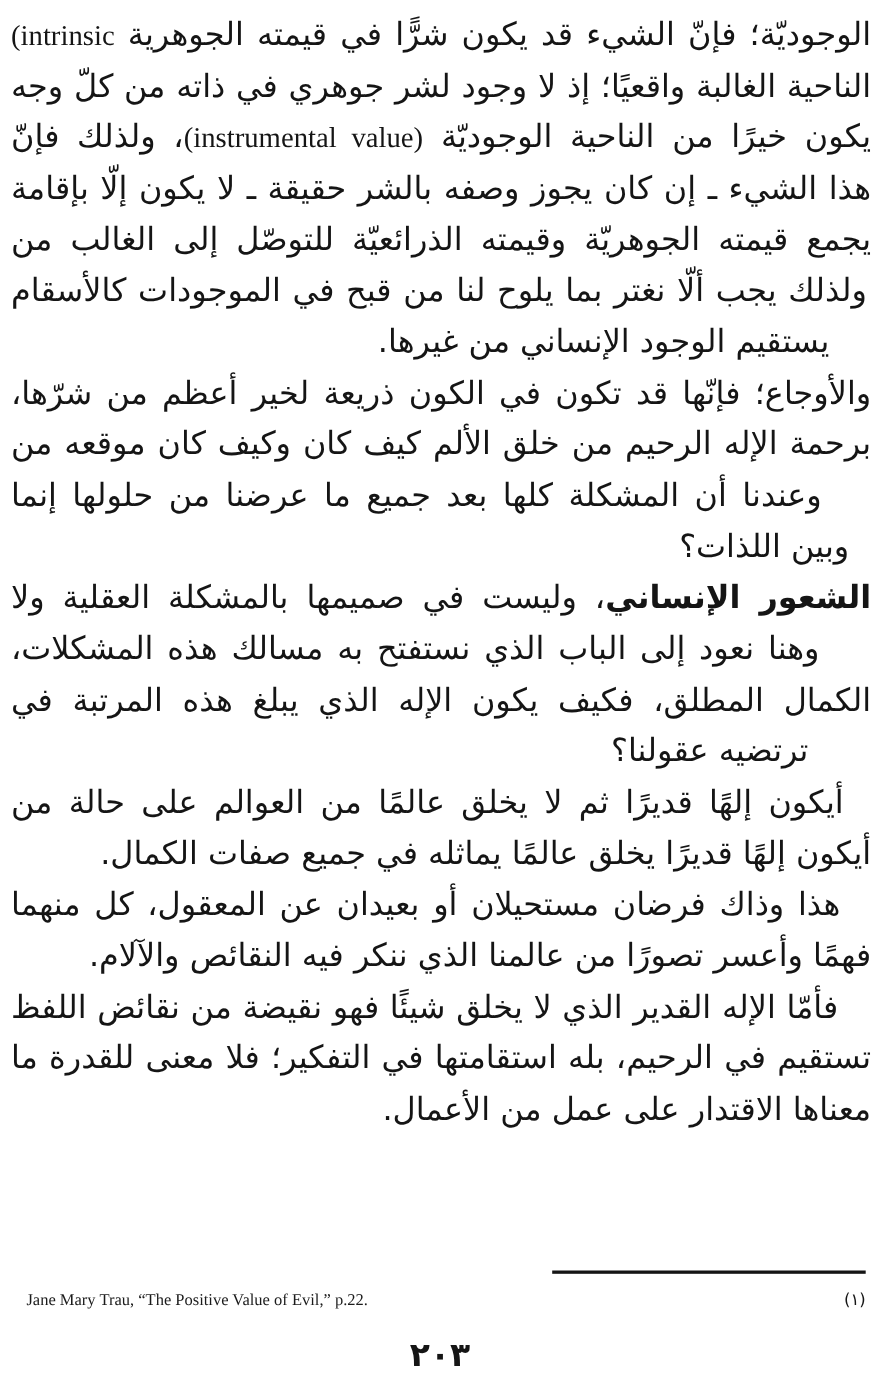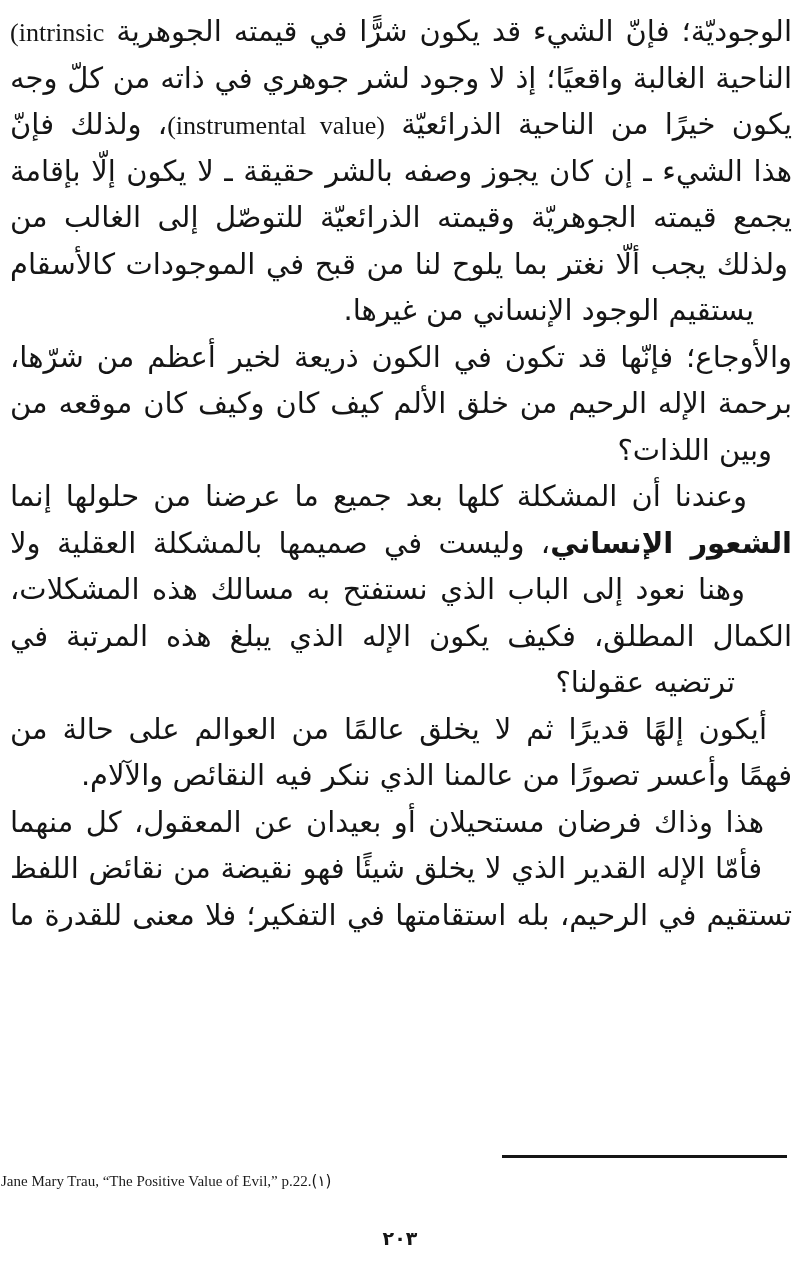--- a/index.html
+++ b/index.html
@@ -40,68 +40,70 @@
     line-height: 0;
   }
   .footnote-rule {
     position: absolute;
     top: 1155px; right: 13px;
     width: 285px; height: 0;
     border-top: 3px solid #151515;
   }
   .footnote-row {
     position: absolute;
-    top: 1172px; left: 1px; right: 13px;
+    top: 1172px; left: 24px; right: 13px;
     display: flex;
     direction: ltr;
+    justify-content: space-between;
     align-items: baseline;
   }
   .footnote-citation {
     font-family: "Liberation Serif", serif;
     font-size: 15px;
     color: #1b1b1b;
   }
   .footnote-marker {
     font-size: 15px;
     direction: rtl;
   }
   .page-number {
     position: absolute;
     top: 1215px; left: 0; width: 100%;
     text-align: center;
-    font-size: 19px;
+    font-size: 30px;
     font-weight: bold;
     letter-spacing: 2px;
-    margin-top: 12px;
   }
 </style>
 </head>
 <body>
 
 <div class="text-block" id="text-block">
     <div class="line just"><span>الوجوديّة؛ فإنّ الشيء قد يكون شرًّا في قيمته الجوهرية </span><span class="seg-ltr">(intrinsic value)</span><span> ـ من</span></div>
     <div class="line just"><span>الناحية الغالبة واقعيًا؛ إذ لا وجود لشر جوهري في ذاته من كلّ وجه ـ لكنّه</span></div>
-    <div class="line just"><span>يكون خيرًا من الناحية الذرائعيّة </span><span class="seg-ltr">(instrumental value)</span><span>، ولذلك فإنّ تقدير قيمة</span></div>
+    <div class="line just"><span>يكون خيرًا من الناحية الوجوديّة </span><span class="seg-ltr">(instrumental value)</span><span>، ولذلك فإنّ تقدير قيمة</span></div>
     <div class="line just"><span>هذا الشيء ـ إن كان يجوز وصفه بالشر حقيقة ـ لا يكون إلّا بإقامة تقدير عام</span></div>
     <div class="line just"><span>يجمع قيمته الجوهريّة وقيمته الذرائعيّة للتوصّل إلى الغالب من خيره وشرّه</span><span class="seg-sup">(١)</span><span>.</span></div>
     <div class="line just" style="padding-right: 4px;"><span>ولذلك يجب ألّا نغتر بما يلوح لنا من قبح في الموجودات كالأسقام</span></div>
     <div class="line" style="padding-right: 38px;"><span>يستقيم الوجود الإنساني من غيرها.</span></div>
     <div class="line just"><span>والأوجاع؛ فإنّها قد تكون في الكون ذريعة لخير أعظم من شرّها، بل قد لا</span></div>
     <div class="line just"><span>برحمة الإله الرحيم من خلق الألم كيف كان وكيف كان موقعه من التكافل بينه</span></div>
+    <div class="line just" style="padding-right: 45px;"><span>وعندنا أن المشكلة كلها بعد جميع ما عرضنا من حلولها إنما هي </span><span class="seg-b">مشكلة</span></div>
     <div class="line" style="padding-right: 20px;"><span>وبين اللذات؟</span></div>
-    <div class="line just" style="padding-right: 45px;"><span>وعندنا أن المشكلة كلها بعد جميع ما عرضنا من حلولها إنما هي </span><span class="seg-b">مشكلة</span></div>
     <div class="line just"><span class="seg-b">الشعور الإنساني</span><span>، وليست في صميمها بالمشكلة العقلية ولا بالمشكلة الكونية.</span></div>
     <div class="line just" style="padding-right: 47px;"><span>وهنا نعود إلى الباب الذي نستفتح به مسالك هذه المشكلات، ونسأل</span></div>
     <div class="line just"><span>الكمال المطلق، فكيف يكون الإله الذي يبلغ هذه المرتبة في تصورنا وما</span></div>
     <div class="line" style="padding-right: 57px;"><span>ترتضيه عقولنا؟</span></div>
     <div class="line just" style="padding-right: 25px;"><span>أيكون إلهًا قديرًا ثم لا يخلق عالمًا من العوالم على حالة من الحالات؟</span></div>
+    <div class="line"><span>أيكون إلهًا قديرًا يخلق عالمًا يماثله في جميع صفات الكمال.</span></div>
+    <div class="line just" style="padding-right: 28px;"><span>هذا وذاك فرضان مستحيلان أو بعيدان عن المعقول، كل منهما أصعب</span></div>
     <div class="line"><span>فهمًا وأعسر تصورًا من عالمنا الذي ننكر فيه النقائص والآلام.</span></div>
-    <div class="line just" style="padding-right: 28px;"><span>هذا وذاك فرضان مستحيلان أو بعيدان عن المعقول، كل منهما أصعب</span></div>
     <div class="line just" style="padding-right: 30px;"><span>فأمّا الإله القدير الذي لا يخلق شيئًا فهو نقيضة من نقائض اللفظ لا</span></div>
     <div class="line just"><span>تستقيم في الرحيم، بله استقامتها في التفكير؛ فلا معنى للقدرة ما لم يكن</span></div>
+    <div class="line"><span>معناها الاقتدار على عمل من الأعمال.</span></div>
   </div>
 
 <div class="footnote-rule"></div>
 
 <div class="footnote-row">
   <span class="footnote-citation">Jane Mary Trau, “The Positive Value of Evil,” p.22.</span>
   <span class="footnote-marker">(١)</span>
 </div>
 
 <div class="page-number">٢٠٣</div>

